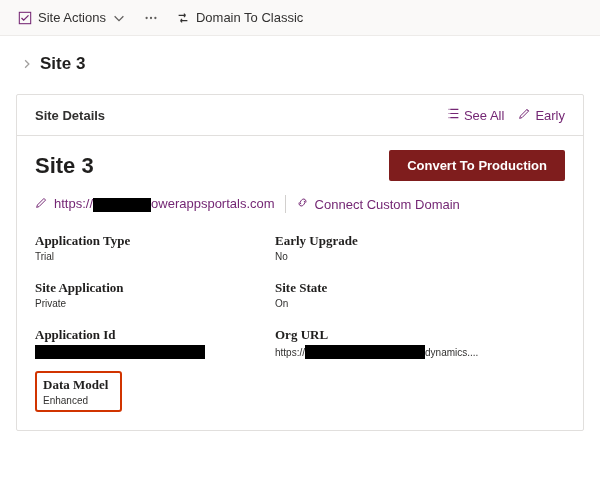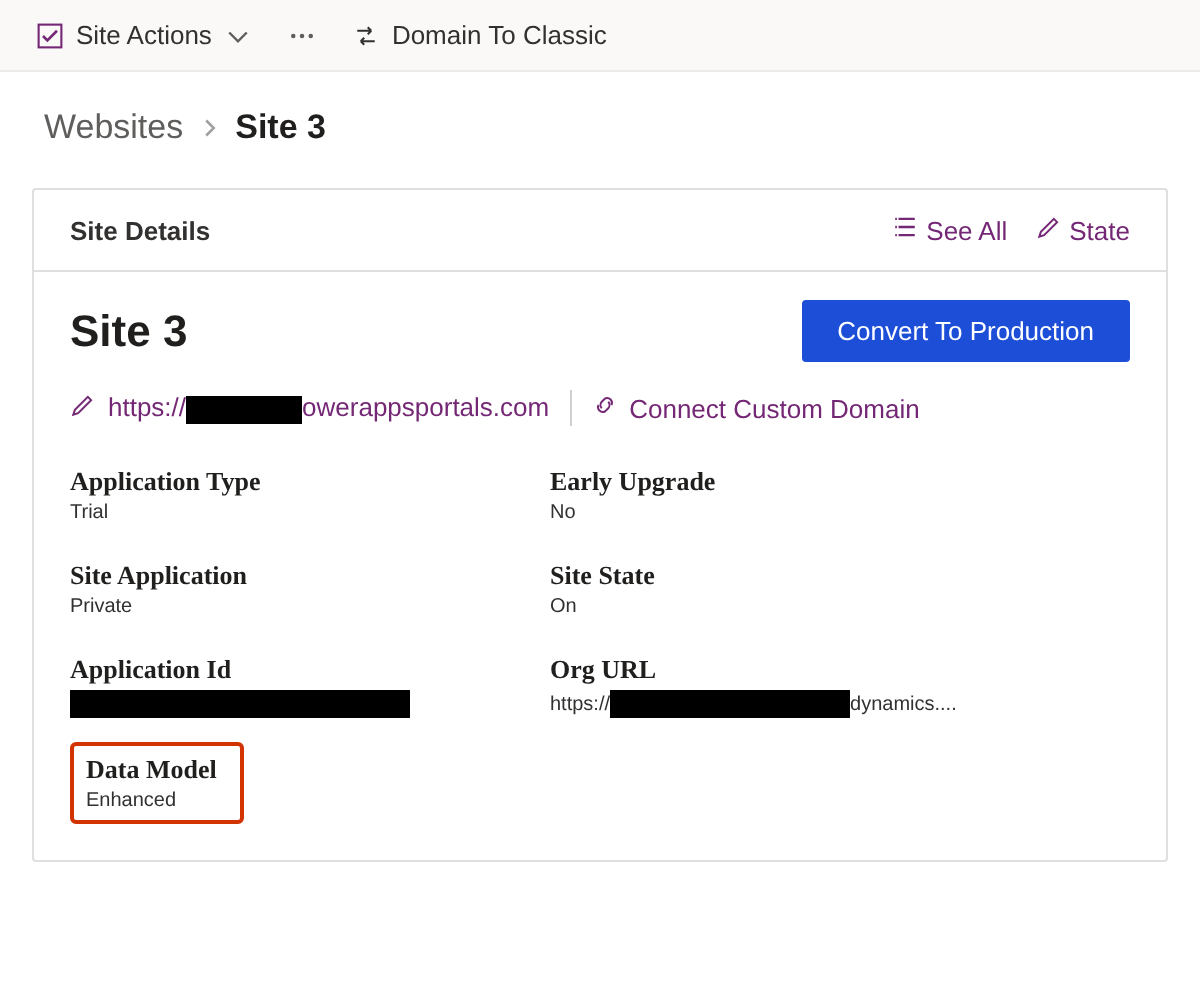--- a/index.html
+++ b/index.html
@@ -56,26 +56,26 @@
     .card-header .act svg { width: 13px; height: 13px; }
     .card-body { padding: 14px 18px 18px; }
     .site-row {
       display: flex;
       justify-content: space-between;
       align-items: center;
       margin-bottom: 14px;
     }
     .site-title { font-size: 22px; font-weight: 600; color: #201f1e; }
     .primary-btn {
-      background: #1d4ed8;
+      background: #7f1d1d;
       color: #fff;
       border: none;
       padding: 8px 18px;
       font-size: 13px;
-      font-weight: 400;
+      font-weight: 700;
       border-radius: 2px;
       cursor: pointer;
     }
     .url-row {
       display: flex;
       align-items: center;
       gap: 10px;
       margin-bottom: 20px;
       flex-wrap: wrap;
     }
@@ -135,21 +135,20 @@
     <span class="top-bar-icon">
       <svg viewBox="0 0 16 16">
           <path d="M3 5h8M11 5l-2-2M11 5l-2 2M13 11H5M5 11l2-2M5 11l2 2" fill="none" stroke="#323130" stroke-width="1.2"></path>
         </svg>
     </span>
     <span>Domain To Classic</span>
   </div>
 </div>
 
 <div class="breadcrumb">
-  <span>Websites</span>
   <span class="chev">
     <svg width="10" height="10" viewBox="0 0 16 16">
         <path d="M5 2l6 6-6 6" fill="none" stroke="#a19f9d" stroke-width="2"></path>
       </svg>
   </span>
   <span class="current">Site 3</span>
 </div>
 
 <div class="card">
   <div class="card-header">
@@ -162,21 +161,21 @@
             </svg>
         </span>
         <span>See All</span>
       </div>
       <div class="act">
         <span>
           <svg viewBox="0 0 16 16">
               <path d="M2 14l1-3 8-8 2 2-8 8-3 1z M11 3l2 2" fill="none" stroke="#742774" stroke-width="1.2"></path>
             </svg>
         </span>
-        <span>State</span>
+        <span>Early</span>
       </div>
     </div>
   </div>
 
   <div class="card-body">
     <div class="site-row">
       <div class="site-title">Site 3</div>
       <button class="primary-btn">Convert To Production</button>
     </div>
 

